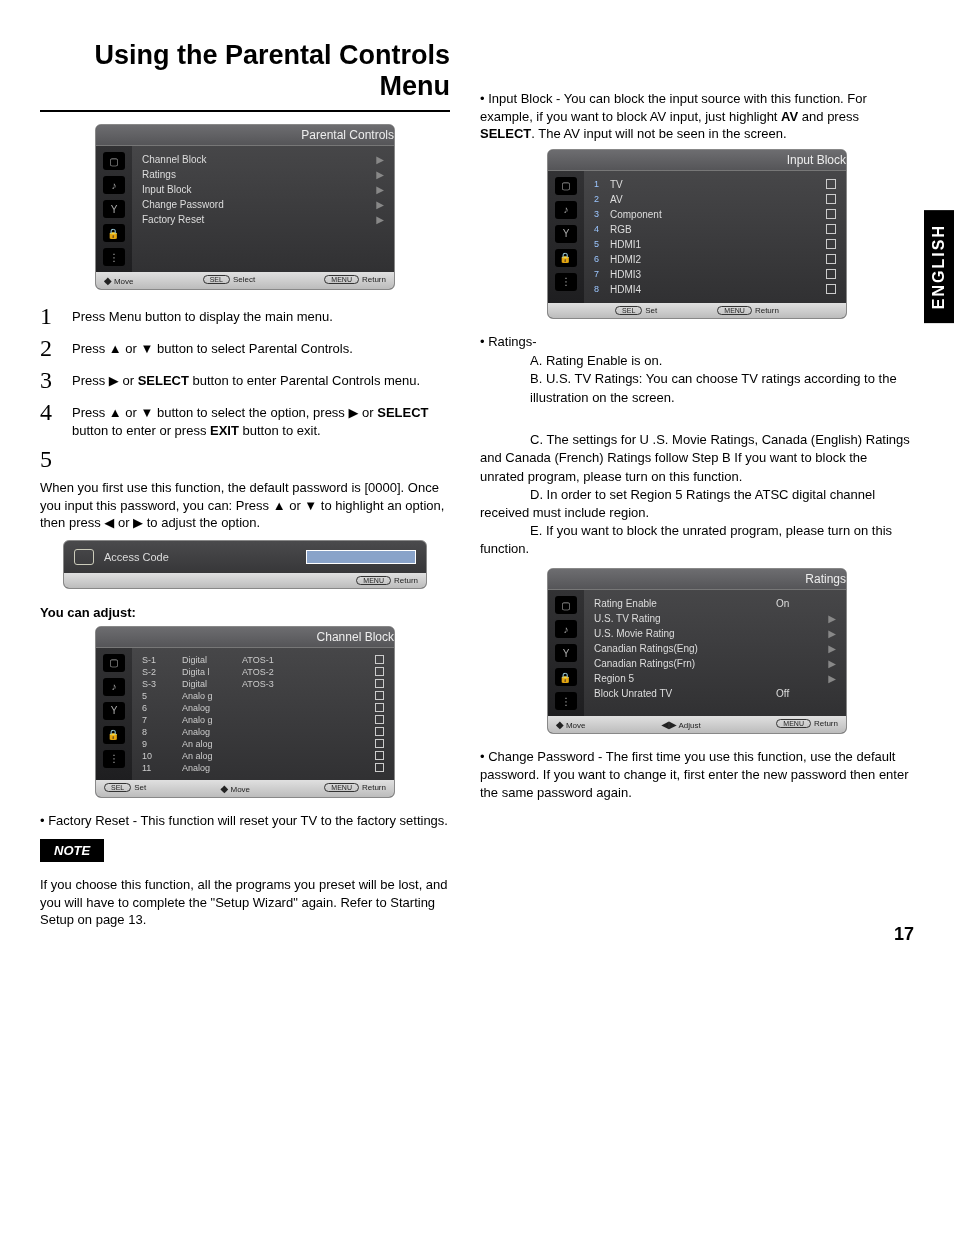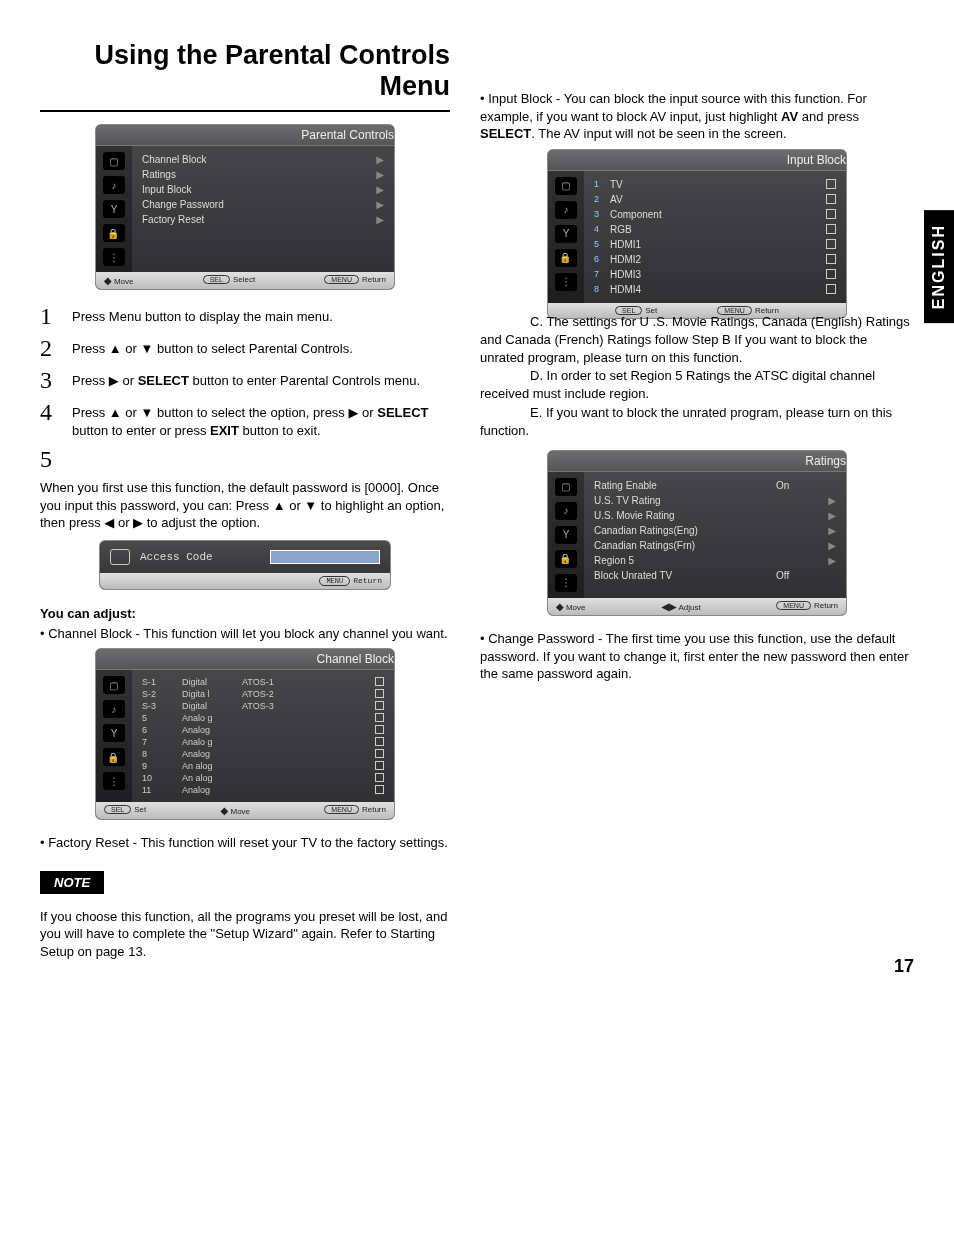--- a/index.html
+++ b/index.html
@@ -82,21 +82,21 @@
     color:#222;
     display:flex; justify-content:space-between;
     font-size:8px;
     padding:3px 8px;
   }
   .pill { border:1px solid #333; border-radius:8px; padding:0 6px; font-size:7px; display:inline-block; margin-right:3px; }
 
   .osd.small { width: 300px; }
   .osd.mid   { width: 300px; }
   .osd.access {
-    width:292px; margin:8px auto 16px auto;font-family:Liberation Mono, monospace;
+    width:364px; margin:8px auto 16px auto;
   }
   .osd.access .osd-body { padding: 8px 10px; align-items:center; gap:10px;}
   .osd.access .lockicon {
     width:20px;height:16px;border:1px solid #ccb;border-radius:3px;display:inline-block;
   }
   .osd.access .field {
     background:#89a3c9; color:#fff; width:110px; height:14px; border:1px solid #fff;
   }
 
   
@@ -117,21 +117,21 @@
   ul.bul { list-style:none; padding-left:0; }
   ul.bul li::before{content:"•  ";}
   ul.bul li{margin:4px 0; line-height:1.35;}
 
   .note-badge {
     display:inline-block;
     background:#000; color:#fff;
     font-style:italic; font-weight:bold;
     font-size:13px;
     padding:4px 14px;
-    margin-top:15px; margin-bottom:8px;
+    margin-top:6px; margin-bottom:8px;
   }
 
   .ratings-block { margin:4px 0 8px 0;}
   .ratings-block .hdr { margin-bottom:2px;}
   .ratings-block .line{ line-height:1.4; }
   .indent2 { padding-left: 50px;}
 
   .english-tab {
     position:absolute;
     right:-40px;
@@ -237,23 +237,20 @@
         <span style="color:#ddd;font-size:11px;">Access Code</span>
         <span style="flex:1"></span>
         <span class="field"></span>
       </div>
       <div class="osd-footer" style="justify-content:flex-end;">
         <span><span class="pill">MENU</span><span>Return</span></span>
       </div>
     </div>
 
     <div class="sub">You can adjust:</div>
-    <ul class="bul">
-      <li>Channel Block - This function will let you block any channel you want.</li>
-    </ul>
 
     
     <div class="osd mid">
       <div class="osd-title">Channel  Block</div>
       <div class="osd-body">
         <div class="osd-icons">
           <div class="osd-icon">▢</div>
           <div class="osd-icon">♪</div>
           <div class="osd-icon">Y</div>
           <div class="osd-icon">🔒</div>
@@ -399,20 +396,35 @@
               <span class="box"></span>
             </div>
           </div>
       </div>
       <div class="osd-footer" style="justify-content:center;gap:60px;">
         <span><span class="pill">SEL</span><span>Set</span></span>
         <span><span class="pill">MENU</span><span>Return</span></span>
       </div>
     </div>
 
+    <div class="ratings-block">
+      <ul class="bul">
+          <li class="hdr">Ratings-</li>
+        </ul>
+      <div class="line indent2">A.   Rating Enable is on.</div>
+      <div class="line indent2" style="text-indent:-20px;padding-left:50px;">
+        <span style="padding-left:20px;">B.   U.S. TV Ratings: You can choose TV ratings according to the illustration on the screen.</span>
+      </div>
+      <div class="line" style="padding-left:0;">
+        <span class="indent2" style="display:inline;"></span>
+      </div>
+      <div class="line" style="text-indent:50px;">
+      </div>
+      <div class="line"><span style="padding-left:50px;display:inline-block;text-indent:-50px;margin-left:50px;"></span></div>
+    </div>
 
     <div style="margin-top:-20px;">
       <div style="line-height:1.4;">
         <span style="display:block;text-indent:50px;">C.   The settings for U .S. Movie Ratings, Canada (English) Ratings and Canada (French) Ratings follow Step B If you want to block the unrated program, please turn on this function.</span>
       </div>
       <div style="line-height:1.4;text-indent:50px;">D.   In order to set Region 5 Ratings the ATSC digital channel received must include region.</div>
       <div style="line-height:1.4;text-indent:50px;">E.   If you want to block the unrated program, please turn on this function.</div>
     </div>
 
     <div class="osd mid" style="margin-top:10px;">

